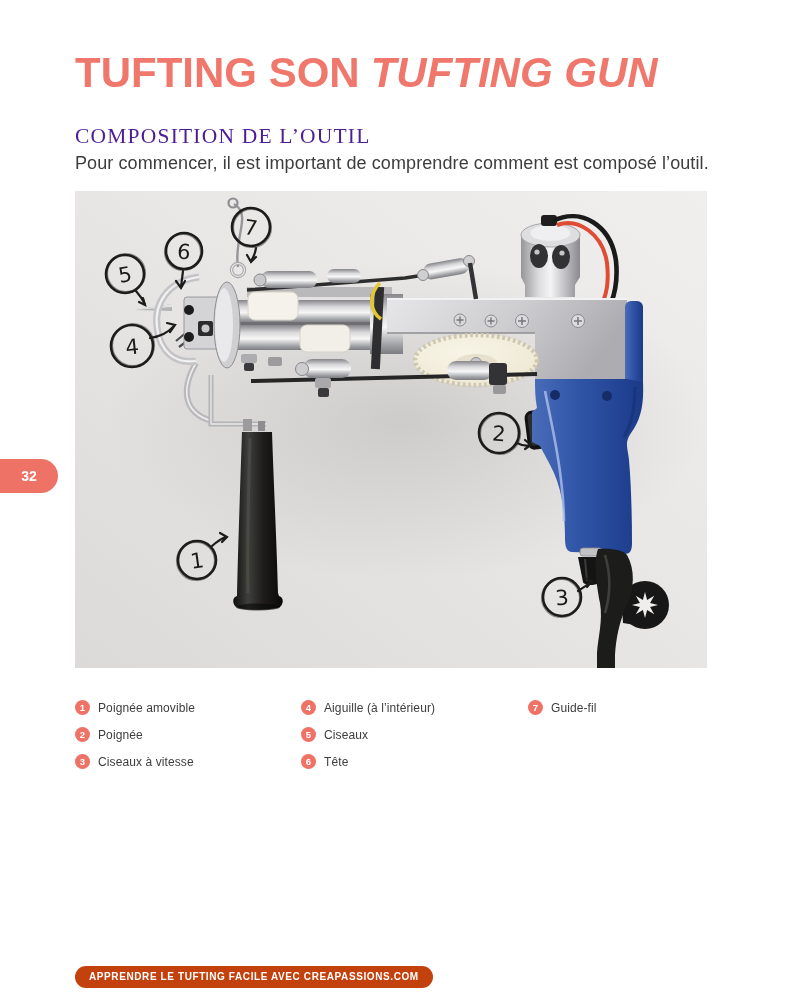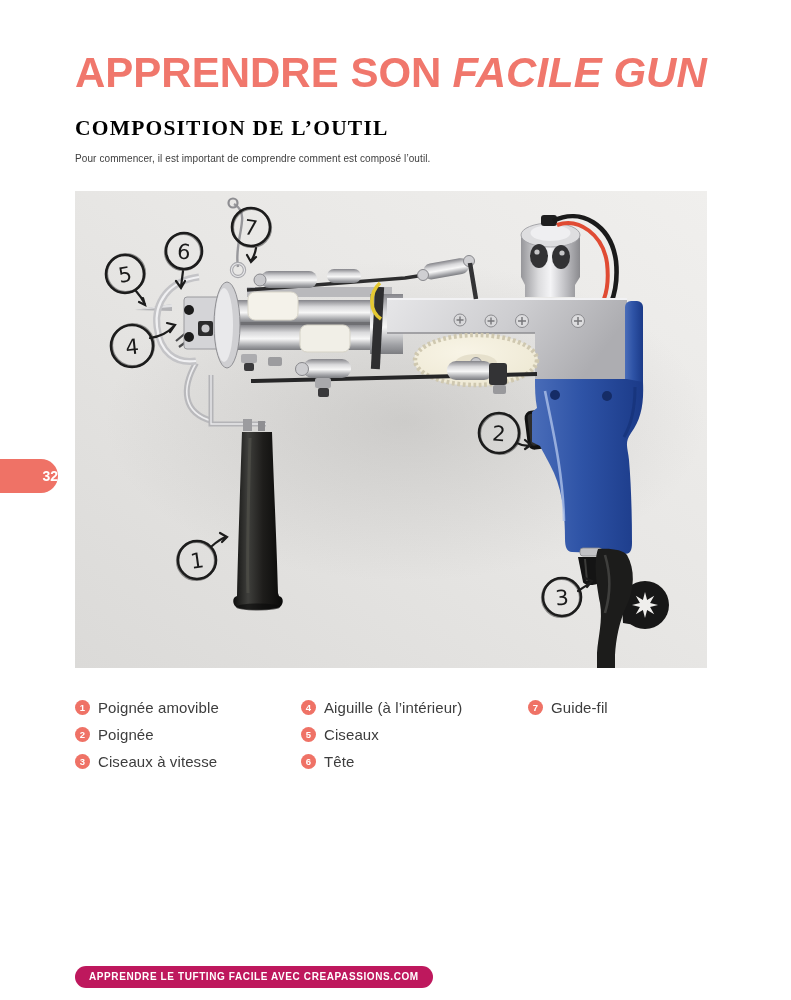--- a/index.html
+++ b/index.html
@@ -6,61 +6,61 @@
   .page{
     position:relative;width:791px;height:1000px;background:#ffffff;overflow:hidden;
     font-family:"Liberation Sans",sans-serif;
   }
   .title{
     position:absolute;left:75px;top:52px;line-height:42px;
     font-size:42px;font-weight:700;color:#F0776C;letter-spacing:0px;white-space:nowrap;
   }
   .title .t-italic{font-style:italic;margin-left:11px;}
   .subheading{
-    position:absolute;left:75px;top:116px;
-    font-family:"Liberation Serif",serif;font-weight:700;
-    font-size:21.5px;color:#000000;letter-spacing:1.2px;white-space:nowrap;
+    position:absolute;left:75px;top:124px;
+    font-family:"Liberation Serif",serif;font-weight:400;
+    font-size:21.5px;color:#4c1d95;letter-spacing:1.2px;white-space:nowrap;
   }
   .intro{
     position:absolute;left:75px;top:153px;
-    font-size:10px;color:#3D3D3D;letter-spacing:0.1px;white-space:nowrap;
+    font-size:18px;color:#3D3D3D;letter-spacing:0.1px;white-space:nowrap;
   }
   .photo{
     position:absolute;left:75px;top:191px;width:632px;height:477px;
   }
   .legend{
     position:absolute;left:75px;top:694px;width:640px;
     display:grid;grid-auto-flow:column;
     grid-template-rows:repeat(3,27px);grid-template-columns:226px 227px 1fr;
     align-items:center;
   }
   .legend-item{display:flex;align-items:center;height:27px;}
   .badge{
     flex:0 0 auto;width:15px;height:15px;border-radius:50%;background:#EF7266;
     color:#fff;font-size:9.5px;font-weight:700;line-height:15px;text-align:center;
   }
-  .legend-label{margin-left:8px;font-size:15px;color:#3D3D3D;letter-spacing:0.1px;white-space:nowrap;}
+  .legend-label{margin-left:8px;font-size:12px;color:#3D3D3D;letter-spacing:0.1px;white-space:nowrap;}
   .page-tab{
     position:absolute;left:0;top:459px;width:58px;height:34px;background:#EF7266;
     border-radius:0 17px 17px 0;color:#fff;font-size:14px;font-weight:700;
-    line-height:34px;text-align:right;
+    line-height:34px;text-align:center;
   }
   .footer-pill{
-    position:absolute;left:75px;top:966px;height:22px;background:#be185d;
+    position:absolute;left:75px;top:966px;height:22px;background:#c2410c;
     border-radius:11px;color:#fff;font-size:10px;font-weight:700;
     letter-spacing:0.6px;line-height:22px;padding:0 14px;white-space:nowrap;
   }
 </style>
 </head>
 <body>
 
 <div class="page">
 
   <h1 class="title" style="margin:0;">
-    <span>APPRENDRE SON</span><span class="t-italic">FACILE GUN</span>
+    <span>TUFTING SON</span><span class="t-italic">TUFTING GUN</span>
   </h1>
 
   <h2 class="subheading" style="margin:0;">COMPOSITION DE L’OUTIL</h2>
 
   <p class="intro" style="margin:0;">Pour commencer, il est important de comprendre comment est composé l’outil.</p>
 
   <div class="photo">
     <svg width="632" height="477" viewBox="0 0 632 477" xmlns="http://www.w3.org/2000/svg">
       <defs>
         <linearGradient id="bgGrad" x1="1" y1="0" x2="0" y2="1">

